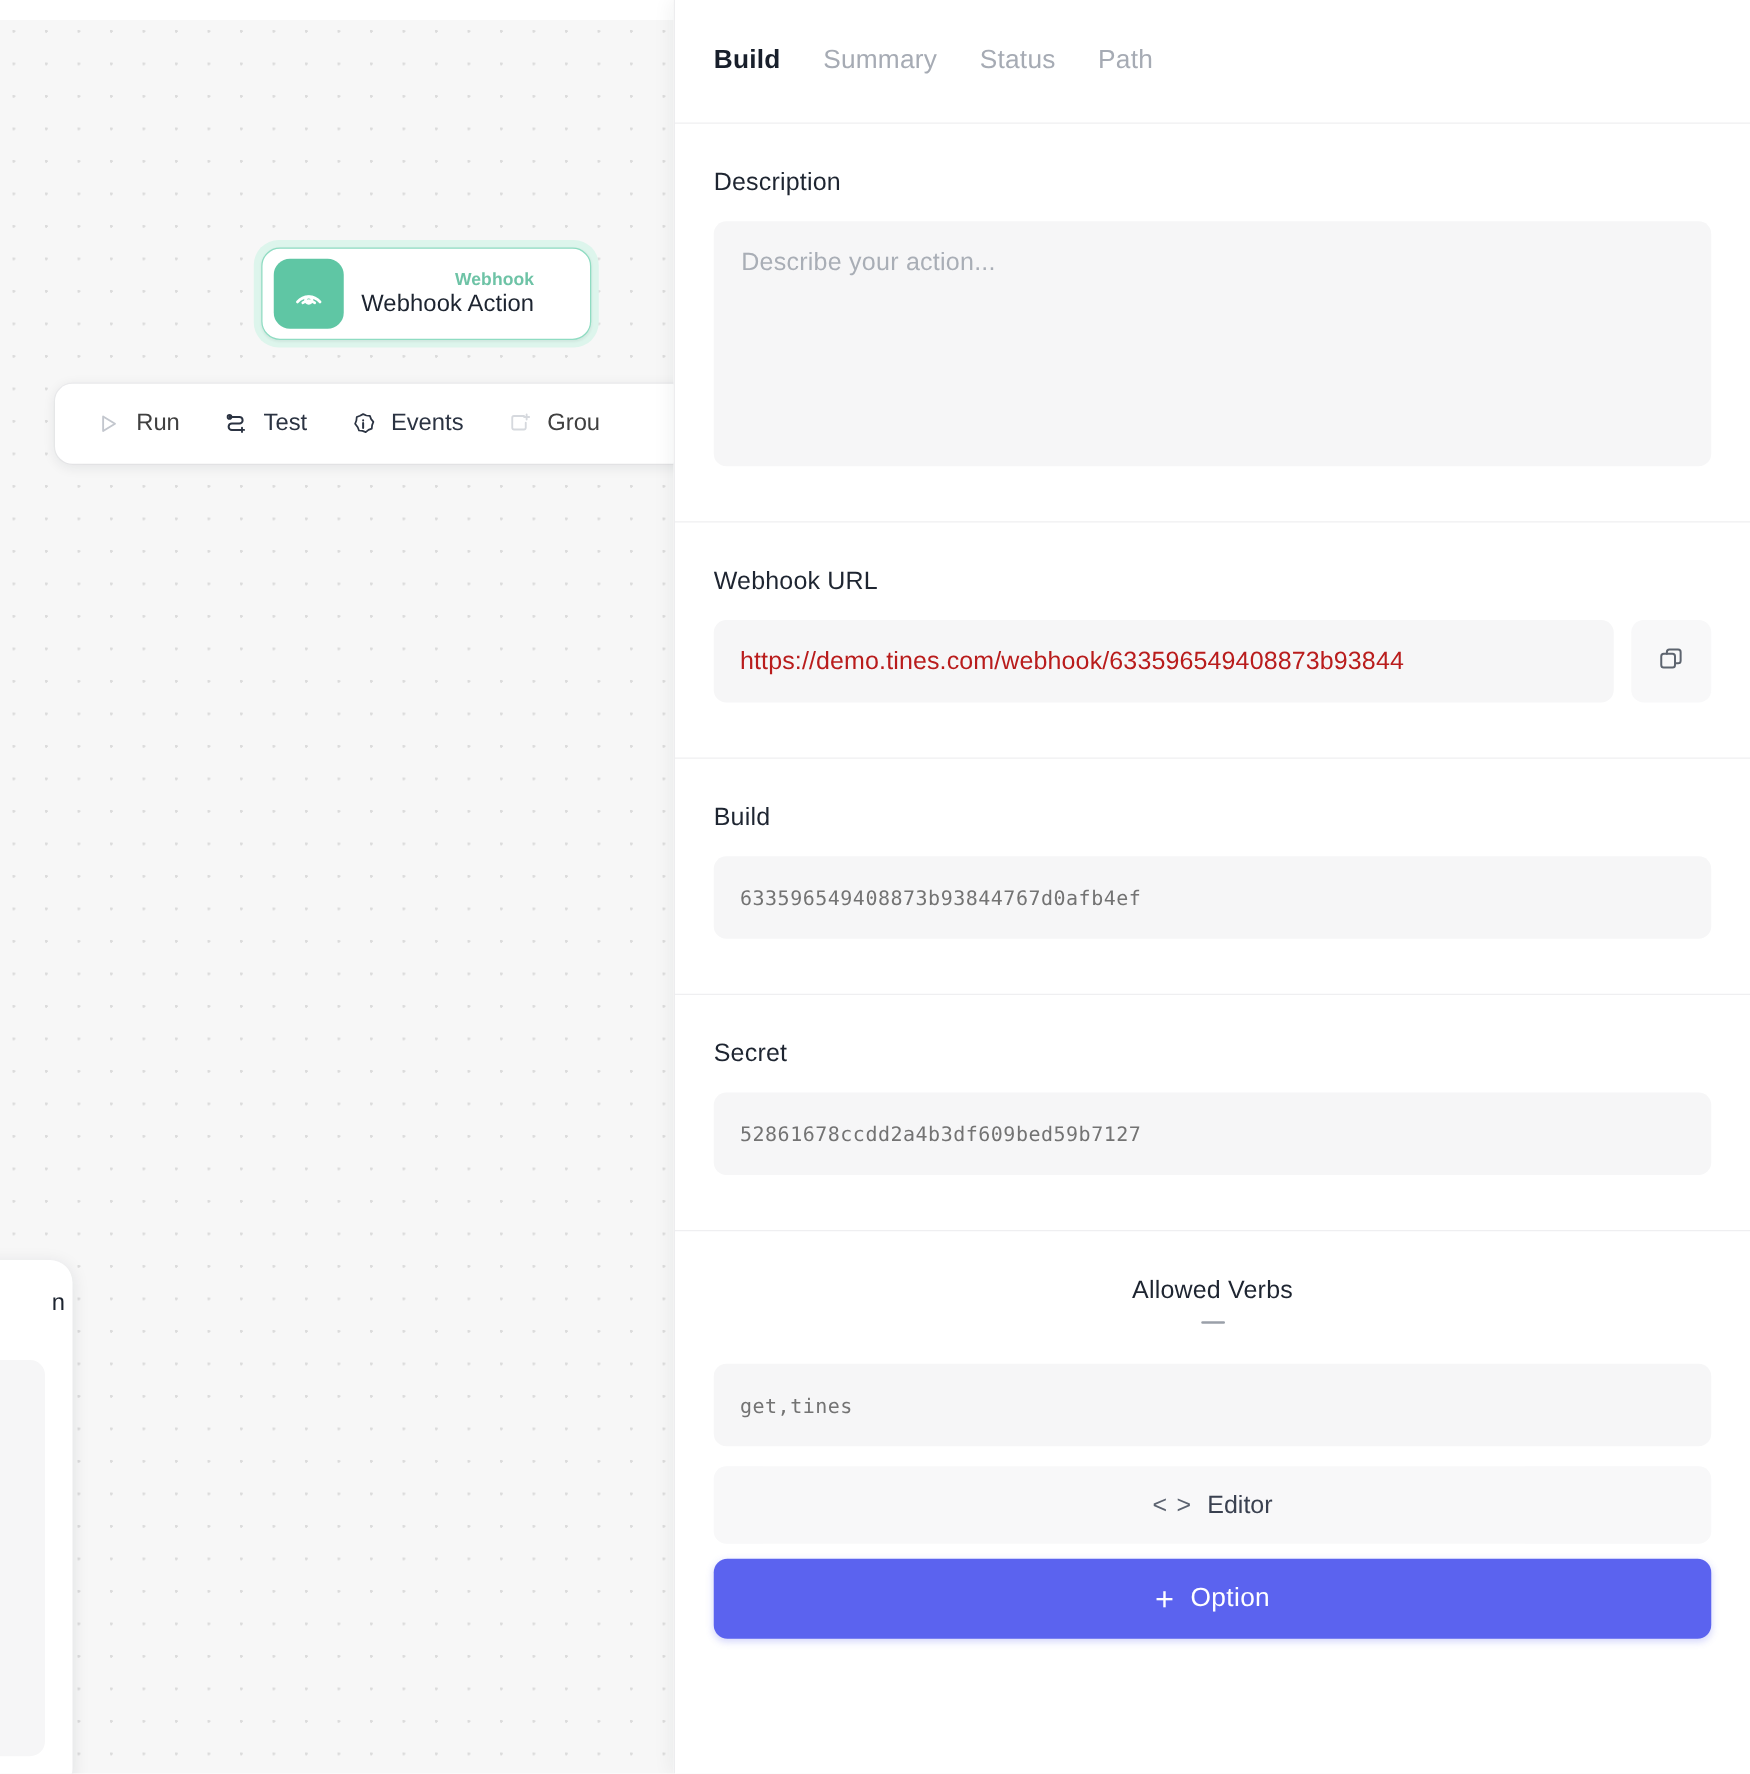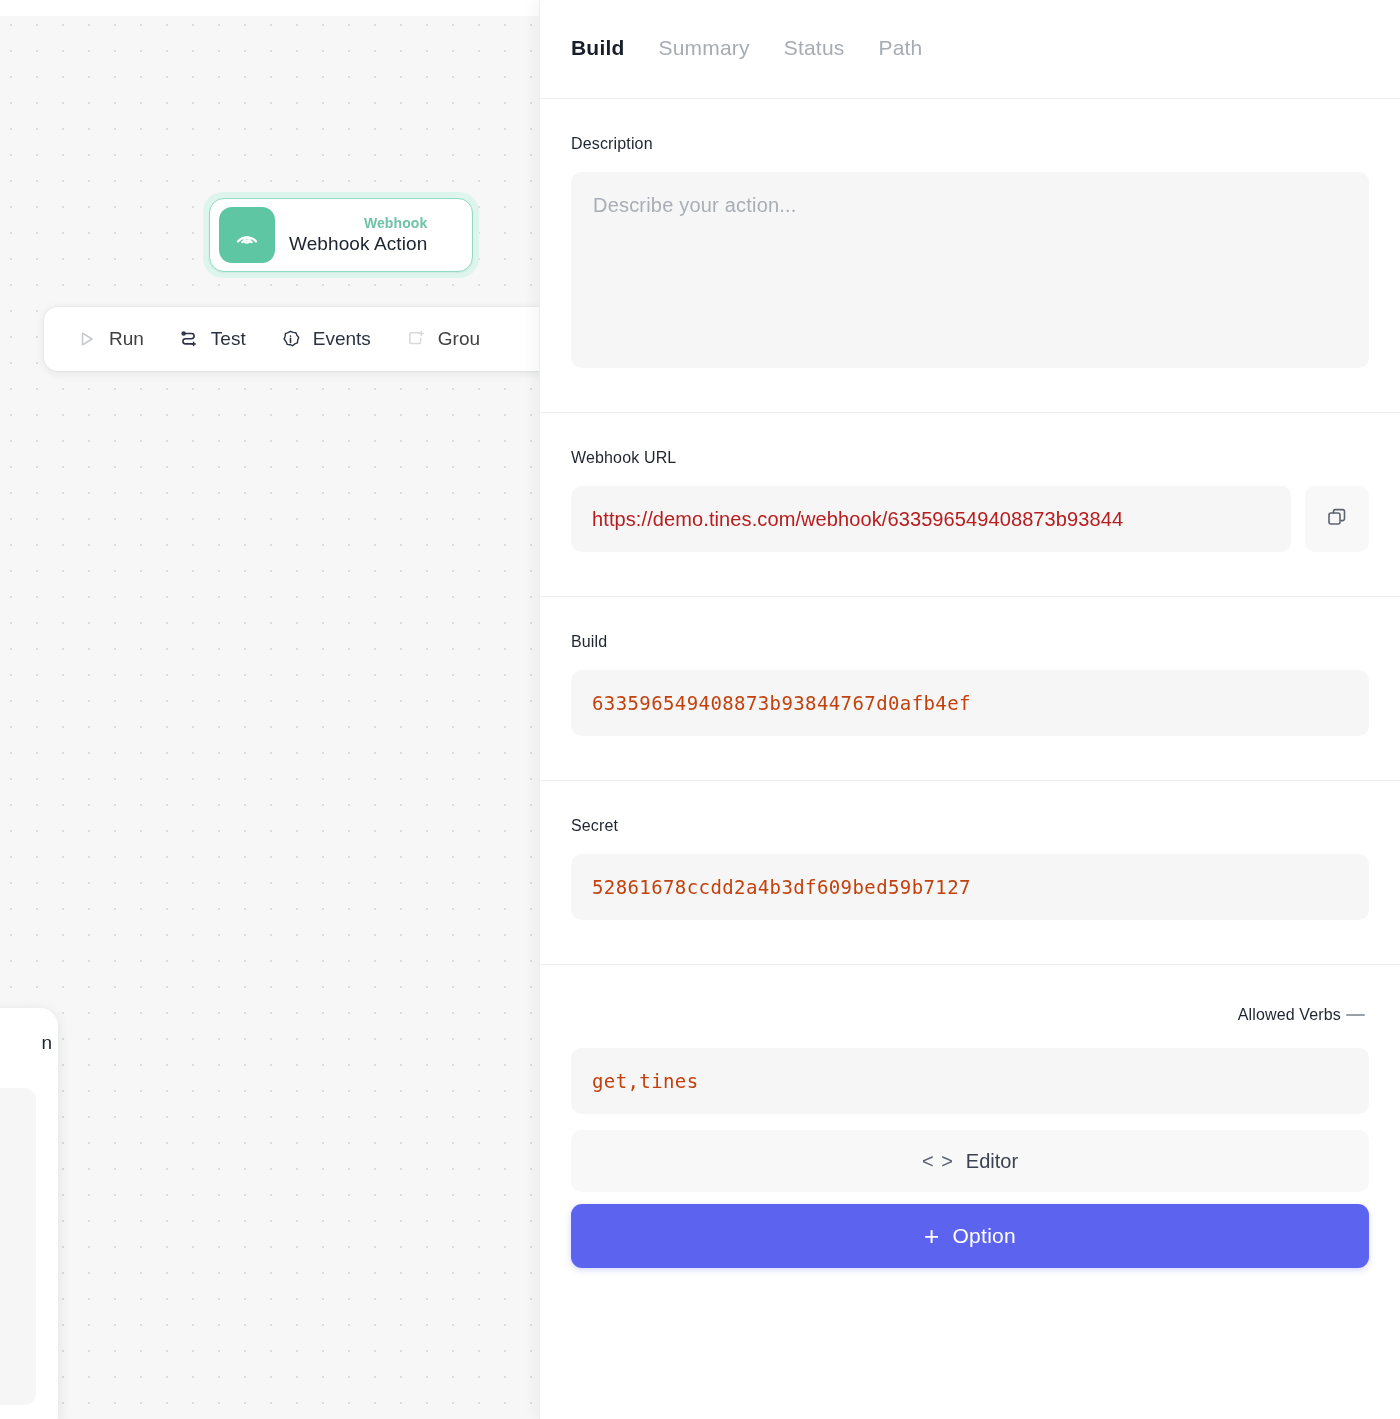--- a/index.html
+++ b/index.html
@@ -103,23 +103,23 @@
     padding: 36px 32px 0 31px;
     height: 98px;
   }
   .tab { font-size: 21px; color: #a6abb4; letter-spacing: .2px; }
   .tab.active { color: #181f2b; font-weight: 600; }
 
   .divider { height: 1px; background: #efeff1; width: 100%; }
 
   .section { padding: 0 31px; }
   .field-label {
-    font-size: 16px; color: #1e2531; letter-spacing: .15px;
-  }
-  .label-row { display: flex; align-items: center; justify-content: flex-end; }
+    font-size: 20px; color: #1e2531; letter-spacing: .15px;
+  }
+  .label-row { display: flex; align-items: center; justify-content: flex-start; flex-direction: column; }
   .minus-btn {
     width: 28px; height: 28px; display: flex; align-items: center; justify-content: center;
   }
   .minus-btn span { display: block; width: 19px; height: 2.5px; background: #9aa0a9; border-radius: 2px; }
 
   .textarea-box {
     margin-top: 19px;
     height: 196px;
     background: #f6f6f7;
     border-radius: 10px;
@@ -136,22 +136,22 @@
     display: flex; align-items: center;
     padding: 0 21px;
     font-size: 20px;
     color: #b91c1c;
     letter-spacing: .1px;
     overflow: hidden;
     white-space: nowrap;
   }
   .mono {
     font-family: "DejaVu Sans Mono", "Liberation Mono", monospace;
-    font-size: 19px;
-    color: #c2410c;
+    font-size: 16px;
+    color: #737373;
     letter-spacing: .4px;
   }
   .url-row { display: flex; align-items: center; gap: 14px; margin-top: 19px; }
   .url-row .input-box { margin-top: 0; flex: 1; }
   .copy-btn {
     width: 64px; height: 66px; flex: 0 0 64px;
     background: #f8f8f9; border-radius: 10px;
     display: flex; align-items: center; justify-content: center;
   }
 

